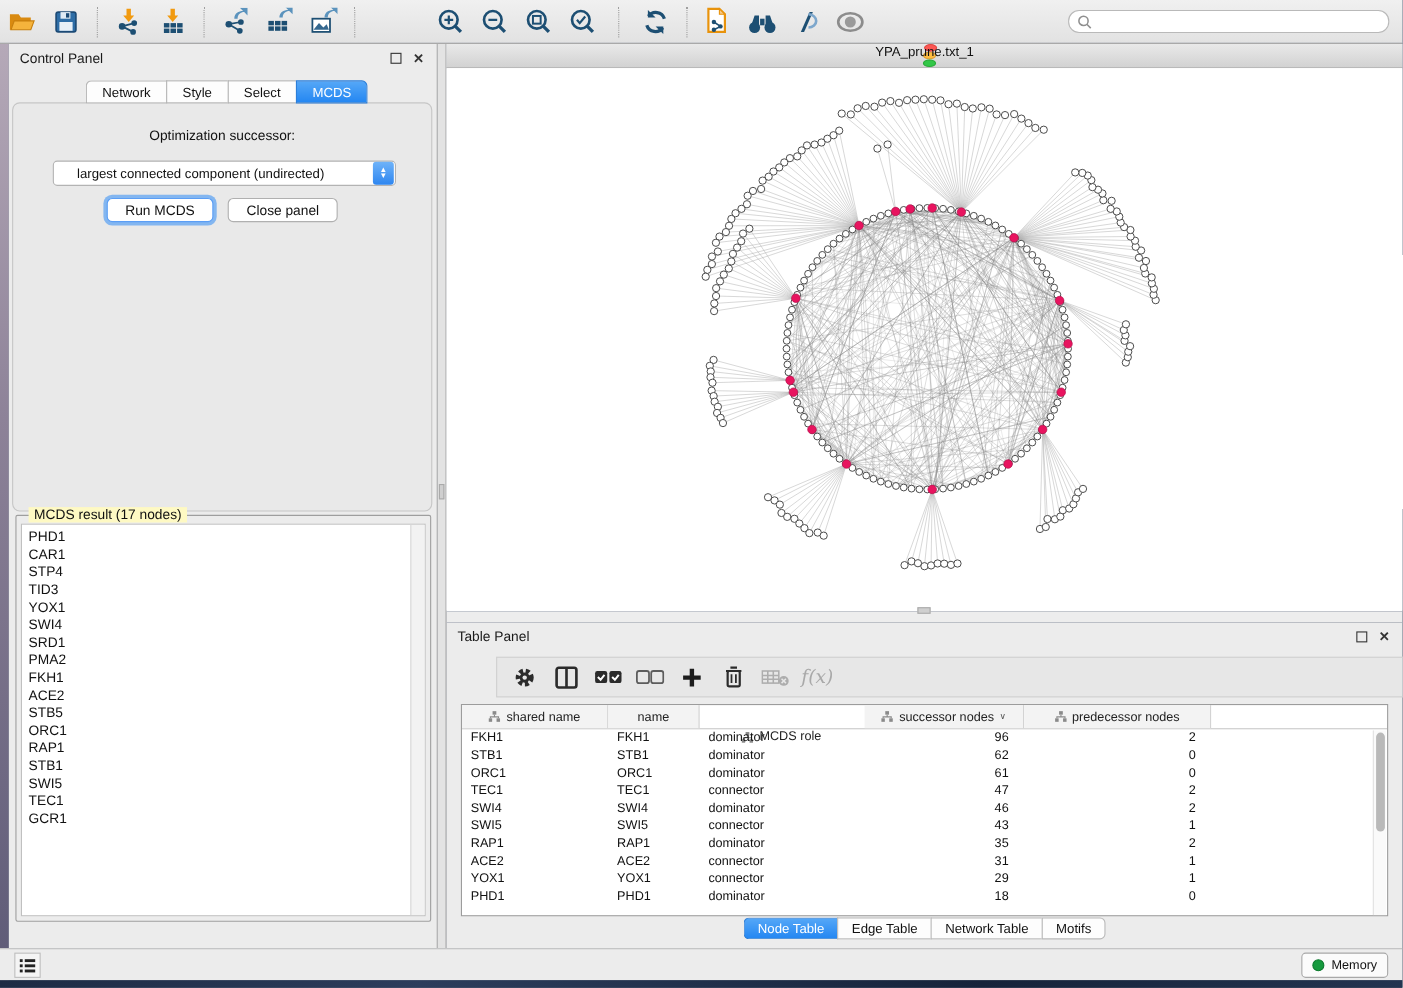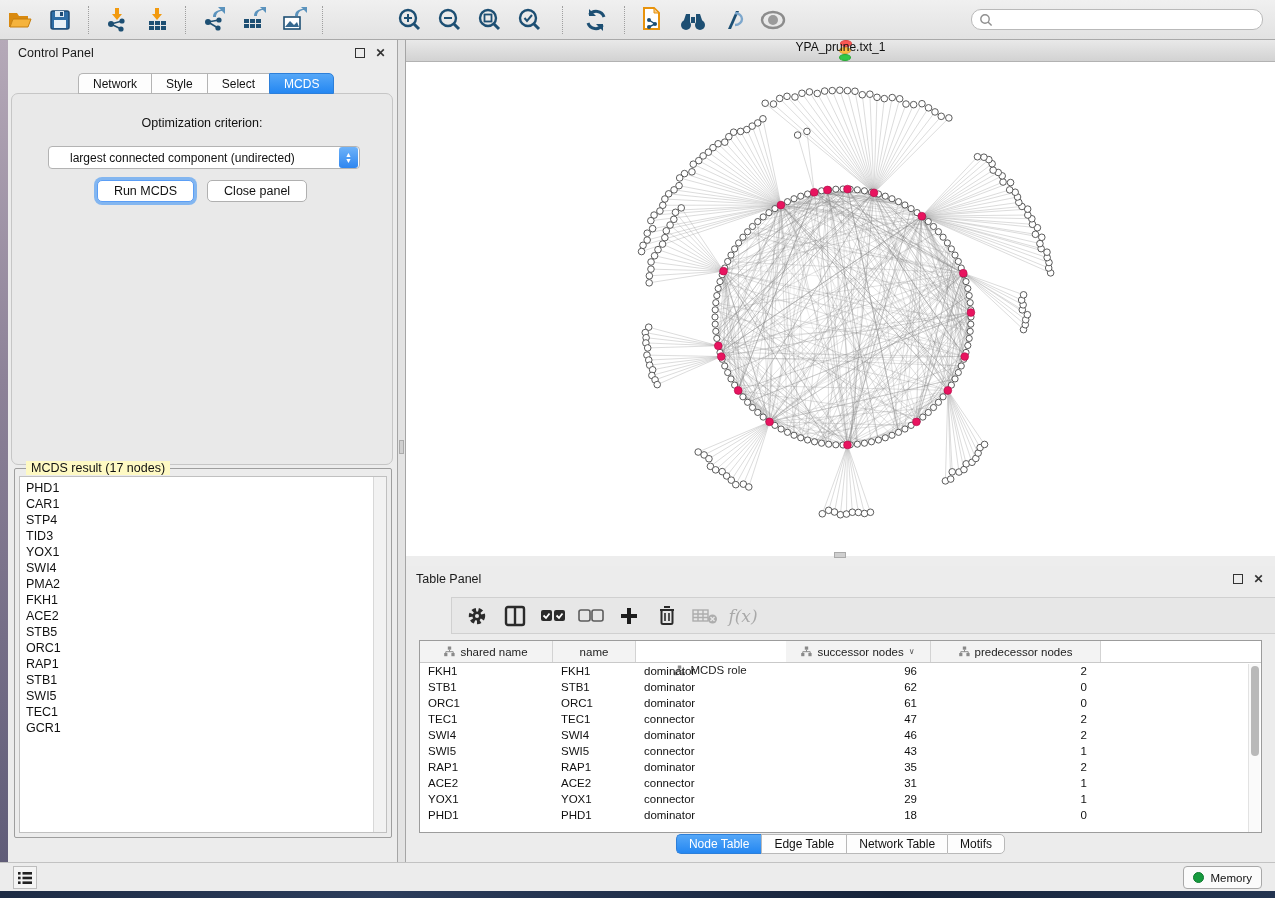--- a/index.html
+++ b/index.html
@@ -272,21 +272,21 @@
   <div class="wall-left"></div>
   <div class="wall-bottom"></div>
 
   <div class="control-panel">
     <div class="panel-header">
       <span class="ph-title">Control Panel</span>
       <span class="wico square"></span>
       <span class="wico">✕</span>
     </div>
     <div class="cp-box">
-      <div class="opt-label">Optimization criterion:</div>
+      <div class="opt-label">Optimization successor:</div>
       <div class="dropdown">
         <span class="dd-text">largest connected component (undirected)</span>
         <span class="dd-stepper">
             <span>▲</span>
             <span>▼</span>
           </span>
       </div>
       <div class="cp-buttons">
         <div class="btn focus">Run MCDS</div>
         <div class="btn">Close panel</div>
@@ -302,20 +302,21 @@
       <div class="mcds-frame"></div>
       <div class="mcds-legend">MCDS result (17 nodes)</div>
       <div class="mcds-list">
         <ul id="mcds-items">
             <li>PHD1</li>
             <li>CAR1</li>
             <li>STP4</li>
             <li>TID3</li>
             <li>YOX1</li>
             <li>SWI4</li>
+            <li>SRD1</li>
             <li>PMA2</li>
             <li>FKH1</li>
             <li>ACE2</li>
             <li>STB5</li>
             <li>ORC1</li>
             <li>RAP1</li>
             <li>STB1</li>
             <li>SWI5</li>
             <li>TEC1</li>
             <li>GCR1</li>

